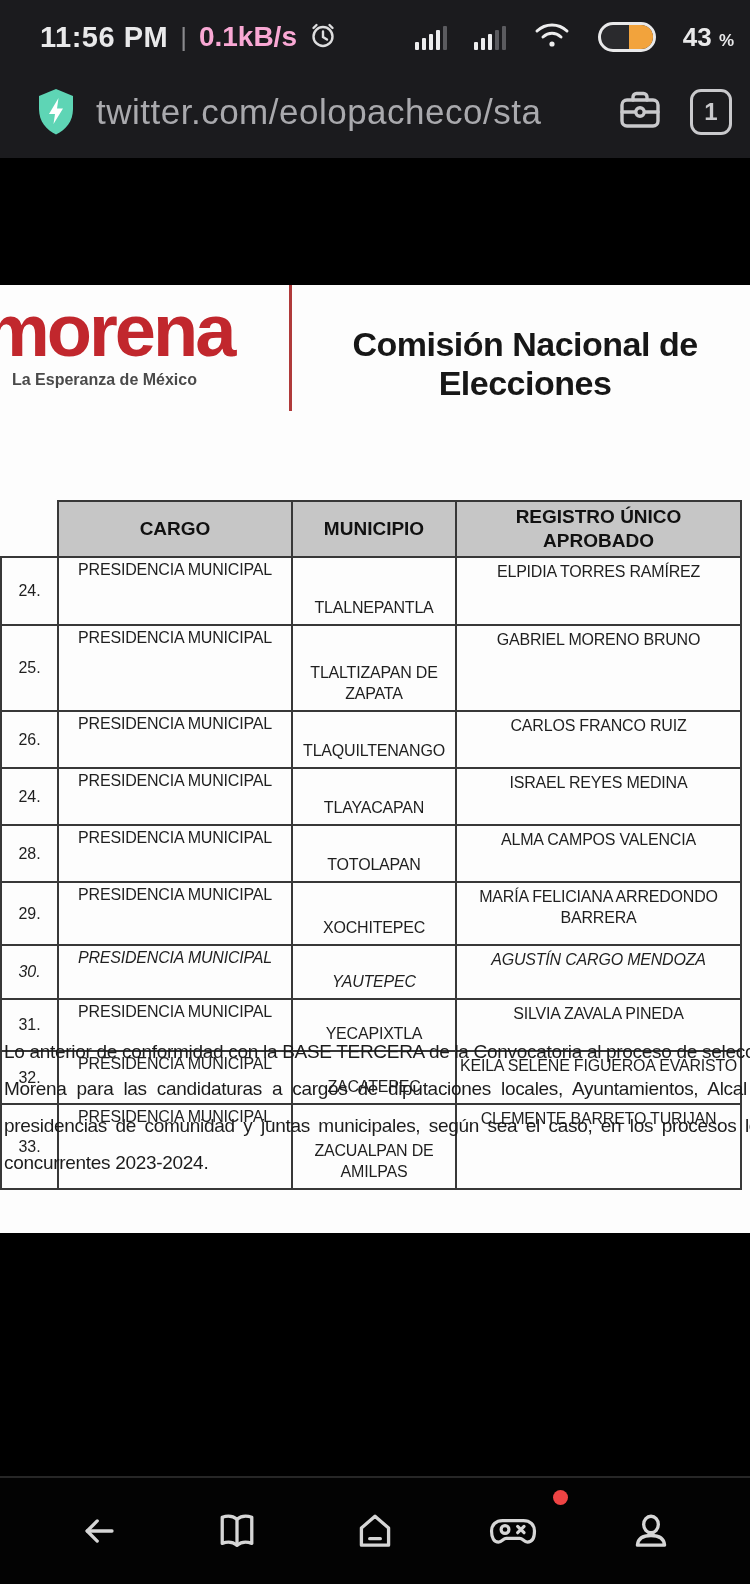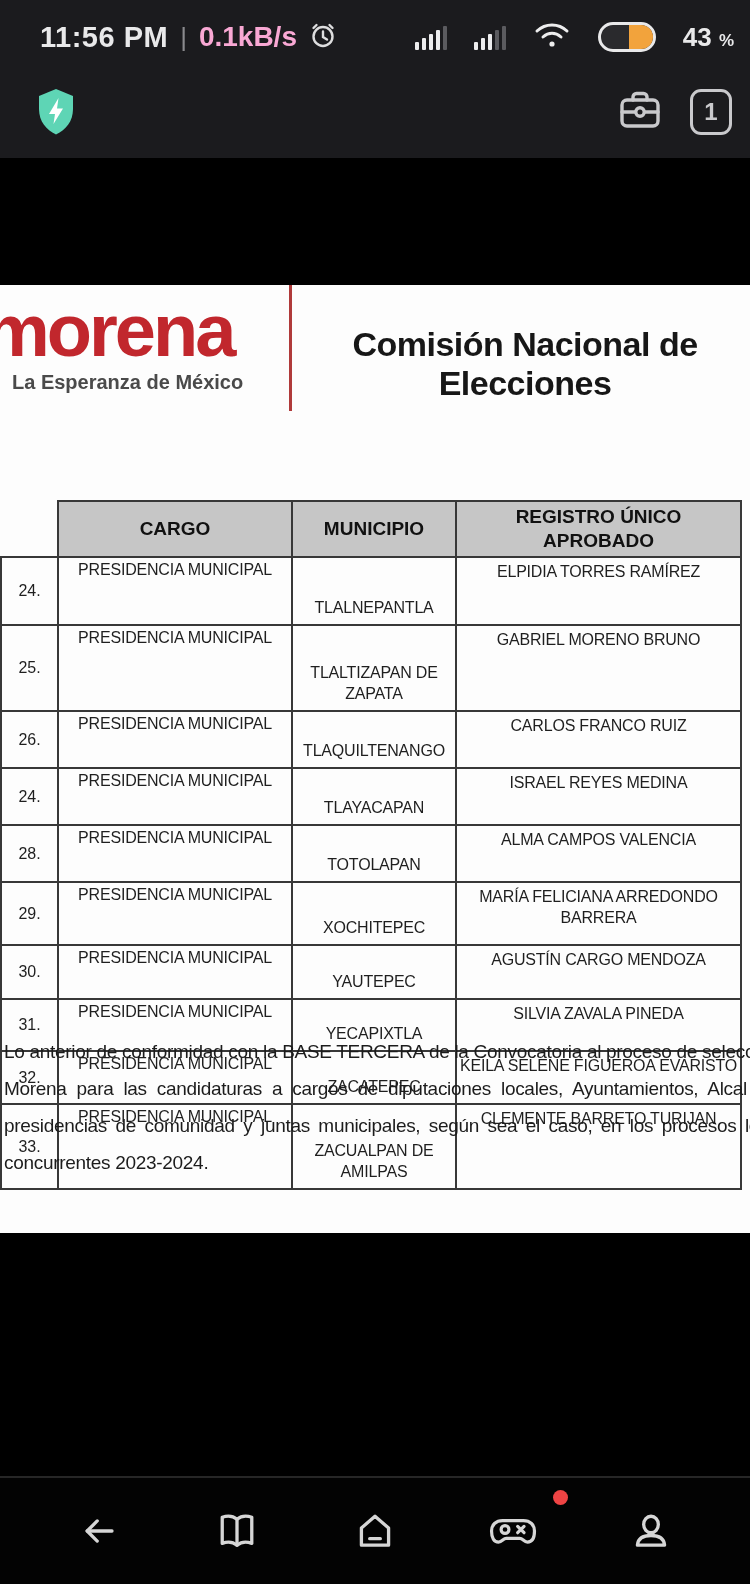--- a/index.html
+++ b/index.html
@@ -58,21 +58,21 @@
   .doc {
     position:absolute; top:285px; left:0; width:750px; height:948px;
     background:#fdfdfd; overflow:hidden; color:#1f1f1f;
   }
   .logo-block { position:absolute; top:14px; left:-16px; width:300px; }
   .logo-text {
     font-size:74px; font-weight:800; letter-spacing:-3px; line-height:64px;
     font-family:"Liberation Sans", sans-serif;
   }
   .logo-tagline {
-    margin-top:8px; margin-left:28px; font-size:20px; font-weight:700; color:#4a4a4a;
+    margin-top:8px; margin-left:28px; font-size:16px; font-weight:700; color:#4a4a4a;
     letter-spacing:0px; white-space:nowrap;
   }
   .doc-divider { position:absolute; left:289px; top:0; width:3px; height:126px; }
   .doc-title {
     position:absolute; left:300px; top:40px; width:450px;
     text-align:center; font-size:34px; font-weight:700; color:#171717;
     letter-spacing:-0.5px;
   }
 
   
@@ -90,21 +90,21 @@
     letter-spacing:0px; line-height:24px;
   }
   tr.hrow { height:56px; }
   td.num { font-size:16px; text-align:center; vertical-align:middle; font-weight:400; }
   td.cargo { font-size:16px; text-align:center; vertical-align:top; padding-top:3px; letter-spacing:-0.2px; }
   td.muni { font-size:16px; text-align:center; vertical-align:bottom; padding-bottom:6px; line-height:21px; letter-spacing:-0.2px; }
   td.nom { font-size:16px; text-align:center; vertical-align:top; padding-top:3px; line-height:21px; letter-spacing:-0.2px; white-space:nowrap; }
   td.nom.wrap { white-space:normal; }
   tr.r0 { height:68px; } tr.r1 { height:86px; } tr.r2 { height:57px; }
   tr.r3 { height:57px; } tr.r4 { height:57px; } tr.r5 { height:63px; }
-  tr.r6 { height:54px; } tr.r7 { height:52px; } tr.r8 { height:53px; }
+  tr.r6 { height:54px;font-style:italic; } tr.r7 { height:52px; } tr.r8 { height:53px; }
   tr.r9 { height:85px; }
 
   
   .paragraph { position:absolute; top:748px; left:4px; width:746px; overflow:hidden; }
   .pline {
     font-size:19px; color:#1c1c1c; line-height:37px; white-space:nowrap;
     letter-spacing:-0.3px;
   }
   .pline.w1 { word-spacing:5px; }
   .pline.w2 { word-spacing:3.5px; }
@@ -168,20 +168,21 @@
       </div>
     </div>
 
     <div class="url-row">
       <span class="shield-wrap">
         <svg width="44" height="50" viewBox="0 0 44 50">
           <path class="shield-fill" d="M22 2 L39 9 V22 C39 34 32 43 22 47.5 C12 43 5 34 5 22 V9 Z" fill="#5ed5b5"></path>
           <polygon fill="#ffffff" points="24.5,11 15,27 21,27 19.5,37 29,21.5 23,21.5"></polygon>
         </svg>
       </span>
+      <span class="url-text">twitter.com/eolopacheco/sta</span>
       <span class="urlbar-icons">
         <span>
           <svg width="52" height="52" viewBox="0 0 52 52" fill="none" stroke="#c9c9cc" stroke-width="3.4" stroke-linecap="round" stroke-linejoin="round">
             <rect x="8" y="16" width="36" height="26" rx="5"></rect>
             <path d="M19 16 V13 C19 11 20.5 9.5 22.5 9.5 H29.5 C31.5 9.5 33 11 33 13 V16"></path>
             <path d="M8 28 H21"></path>
             <path d="M31 28 H44"></path>
             <circle cx="26" cy="28" r="4.2"></circle>
           </svg>
         </span>

